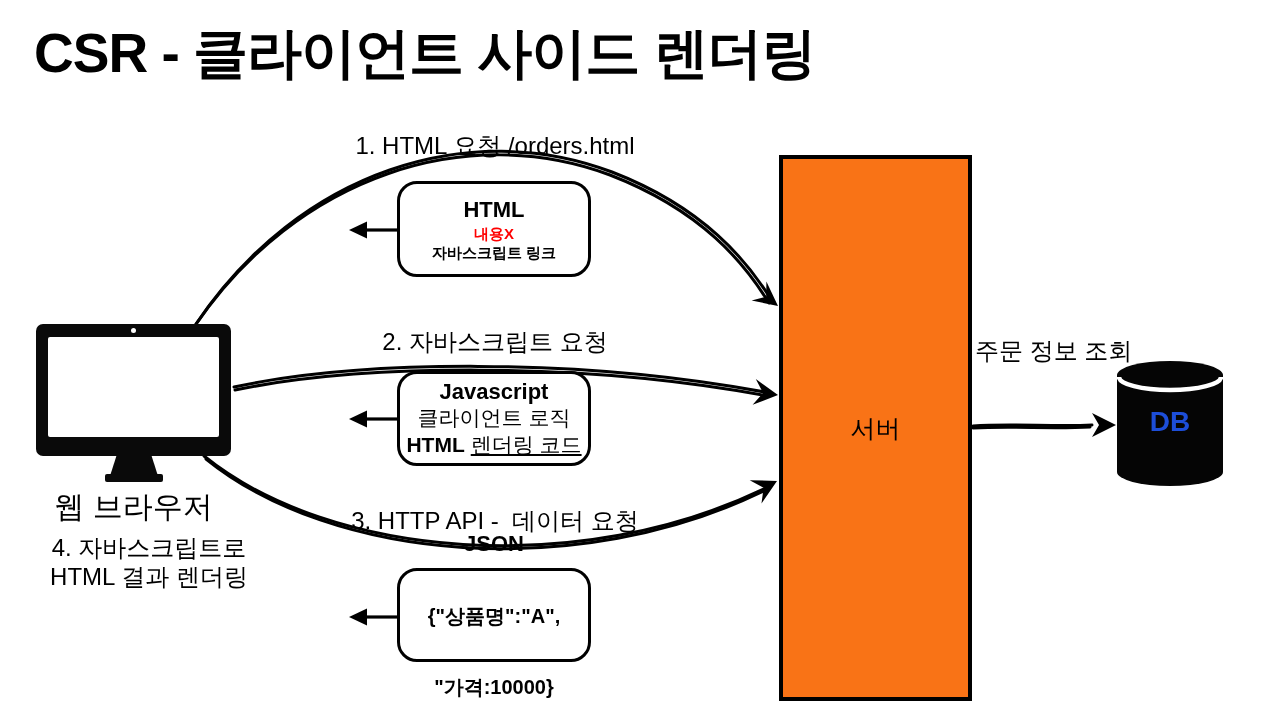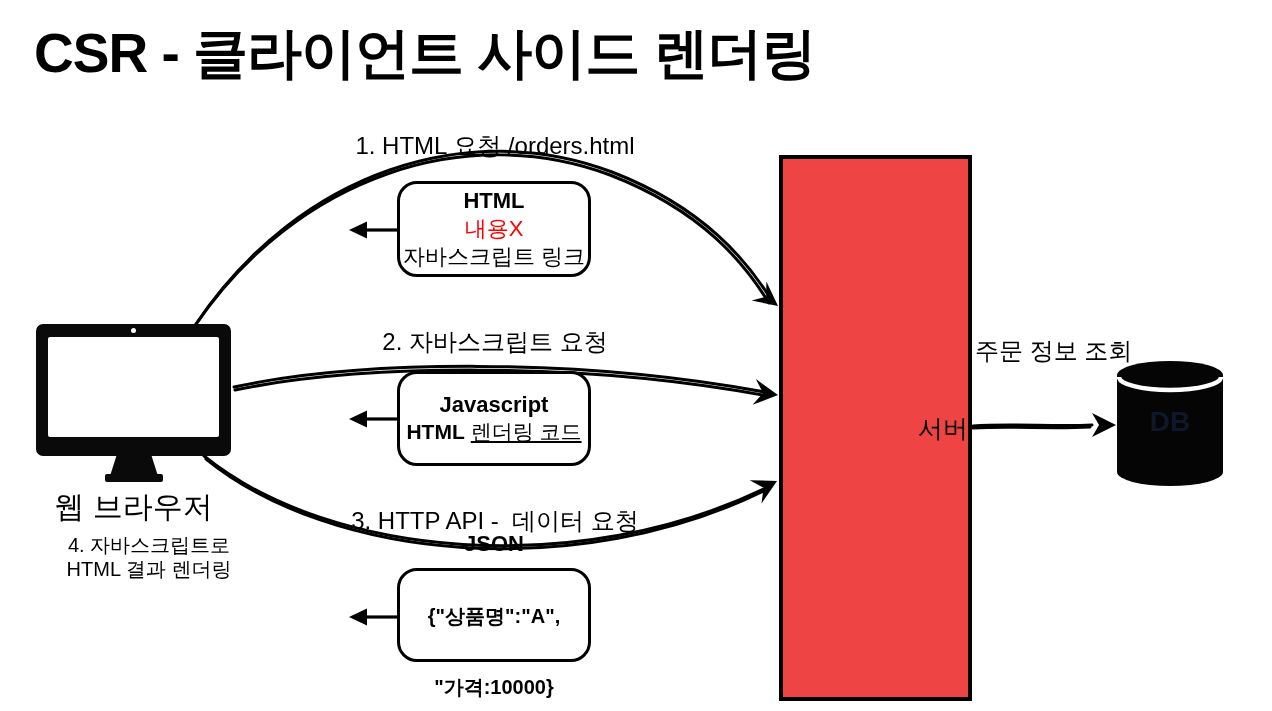--- a/index.html
+++ b/index.html
@@ -28,49 +28,49 @@
   .note-box{
     left:397px;width:188px;
     background:#fff;border:3.5px solid #000;border-radius:20px;
     display:flex;flex-direction:column;justify-content:center;align-items:center;
     text-align:center;z-index:3;
   }
   .box1{top:181px;height:90px;}
   .box2{top:371px;height:89px;}
   .box3{top:568px;height:88px;gap:45px;}
   .note-box .t{font-size:22px;font-weight:700;line-height:1.25;}
-  .note-box .l{font-size:22px;font-weight:400;line-height:1.28;}
+  .note-box .l{font-size:15px;font-weight:700;line-height:1.28;}
   .note-box .l-reg{font-size:21px;font-weight:400;line-height:1.28;}
   .note-box .l-mix{font-size:21px;line-height:1.28;display:flex;gap:6px;justify-content:center;}
   .note-box .l-mix .b{font-weight:700;}
   .note-box .l-mix .r{font-weight:400;text-decoration:underline;}
   .note-box .mono-ish{font-size:20px;font-weight:700;line-height:1.3;}
   .red-text{color:#fe0000;}
   
   .monitor{left:36px;top:324px;width:195px;height:158px;z-index:3;}
   .monitor .frame{position:absolute;left:0;top:0;width:195px;height:132px;background:#0a0a0a;border-radius:7px;}
   .monitor .screen{position:absolute;left:12px;top:13px;width:171px;height:100px;background:#ffffff;border-radius:2px;}
   .monitor .cam{position:absolute;left:95px;top:4px;width:5px;height:5px;border-radius:50%;background:#fff;}
   .monitor .stand{position:absolute;left:74px;top:131px;width:48px;height:21px;background:#0a0a0a;
     clip-path:polygon(14% 0,86% 0,100% 100%,0 100%);}
   .monitor .base{position:absolute;left:69px;top:150px;width:58px;height:8px;background:#0a0a0a;border-radius:2px;}
   .browser-label{left:36px;top:487px;width:195px;text-align:center;font-size:30px;}
-  .step4-note{left:8px;top:533px;width:282px;text-align:center;font-size:20px;line-height:1.22;}
+  .step4-note{left:8px;top:533px;width:282px;text-align:center;font-size:24px;line-height:1.22;}
   
   .server-box{
     left:779px;top:155px;width:185px;height:538px;
-    background:#ef4444;border:4px solid #000;
-    display:flex;align-items:center;justify-content:flex-end;z-index:2;
+    background:#f97316;border:4px solid #000;
+    display:flex;align-items:center;justify-content:center;z-index:2;
   }
   .server-label{font-size:25px;}
   
   .db-query-label{left:975px;top:335px;font-size:24px;white-space:pre;}
   .db{left:1117px;top:360px;width:106px;height:128px;z-index:3;}
   .db .db-label{position:absolute;left:0;top:46px;width:106px;text-align:center;
-    color:#0f172a;font-size:28px;font-weight:700;}
+    color:#1d4ed8;font-size:28px;font-weight:700;}
   
   .arrows{left:0;top:0;z-index:1;}
   .sketch{fill:none;stroke:#000;stroke-width:3;stroke-linecap:round;}
   .thin{fill:none;stroke:#000;stroke-width:3.2;}
   .head{fill:#000;stroke:none;}
 </style>
 </head>
 <body>
 
 <div class="abs page-title">CSR - 클라이언트 사이드 렌더링</div>
@@ -120,20 +120,21 @@
 <div class="abs flow-label flow3-label">3. HTTP API -  데이터 요청</div>
 
 <div class="abs note-box box1">
   <div class="t">HTML</div>
   <div class="l red-text">내용X</div>
   <div class="l">자바스크립트 링크</div>
 </div>
 
 <div class="abs note-box box2">
   <div class="t">Javascript</div>
+  <div class="l-reg">클라이언트 로직</div>
   <div class="l-mix">
     <span class="b">HTML</span>
     <span class="r">렌더링 코드</span>
   </div>
 </div>
 
 <div class="abs note-box box3">
   <div class="t">JSON</div>
   <div class="mono-ish">{"상품명":"A",</div>
   <div class="mono-ish">"가격:10000}</div>

